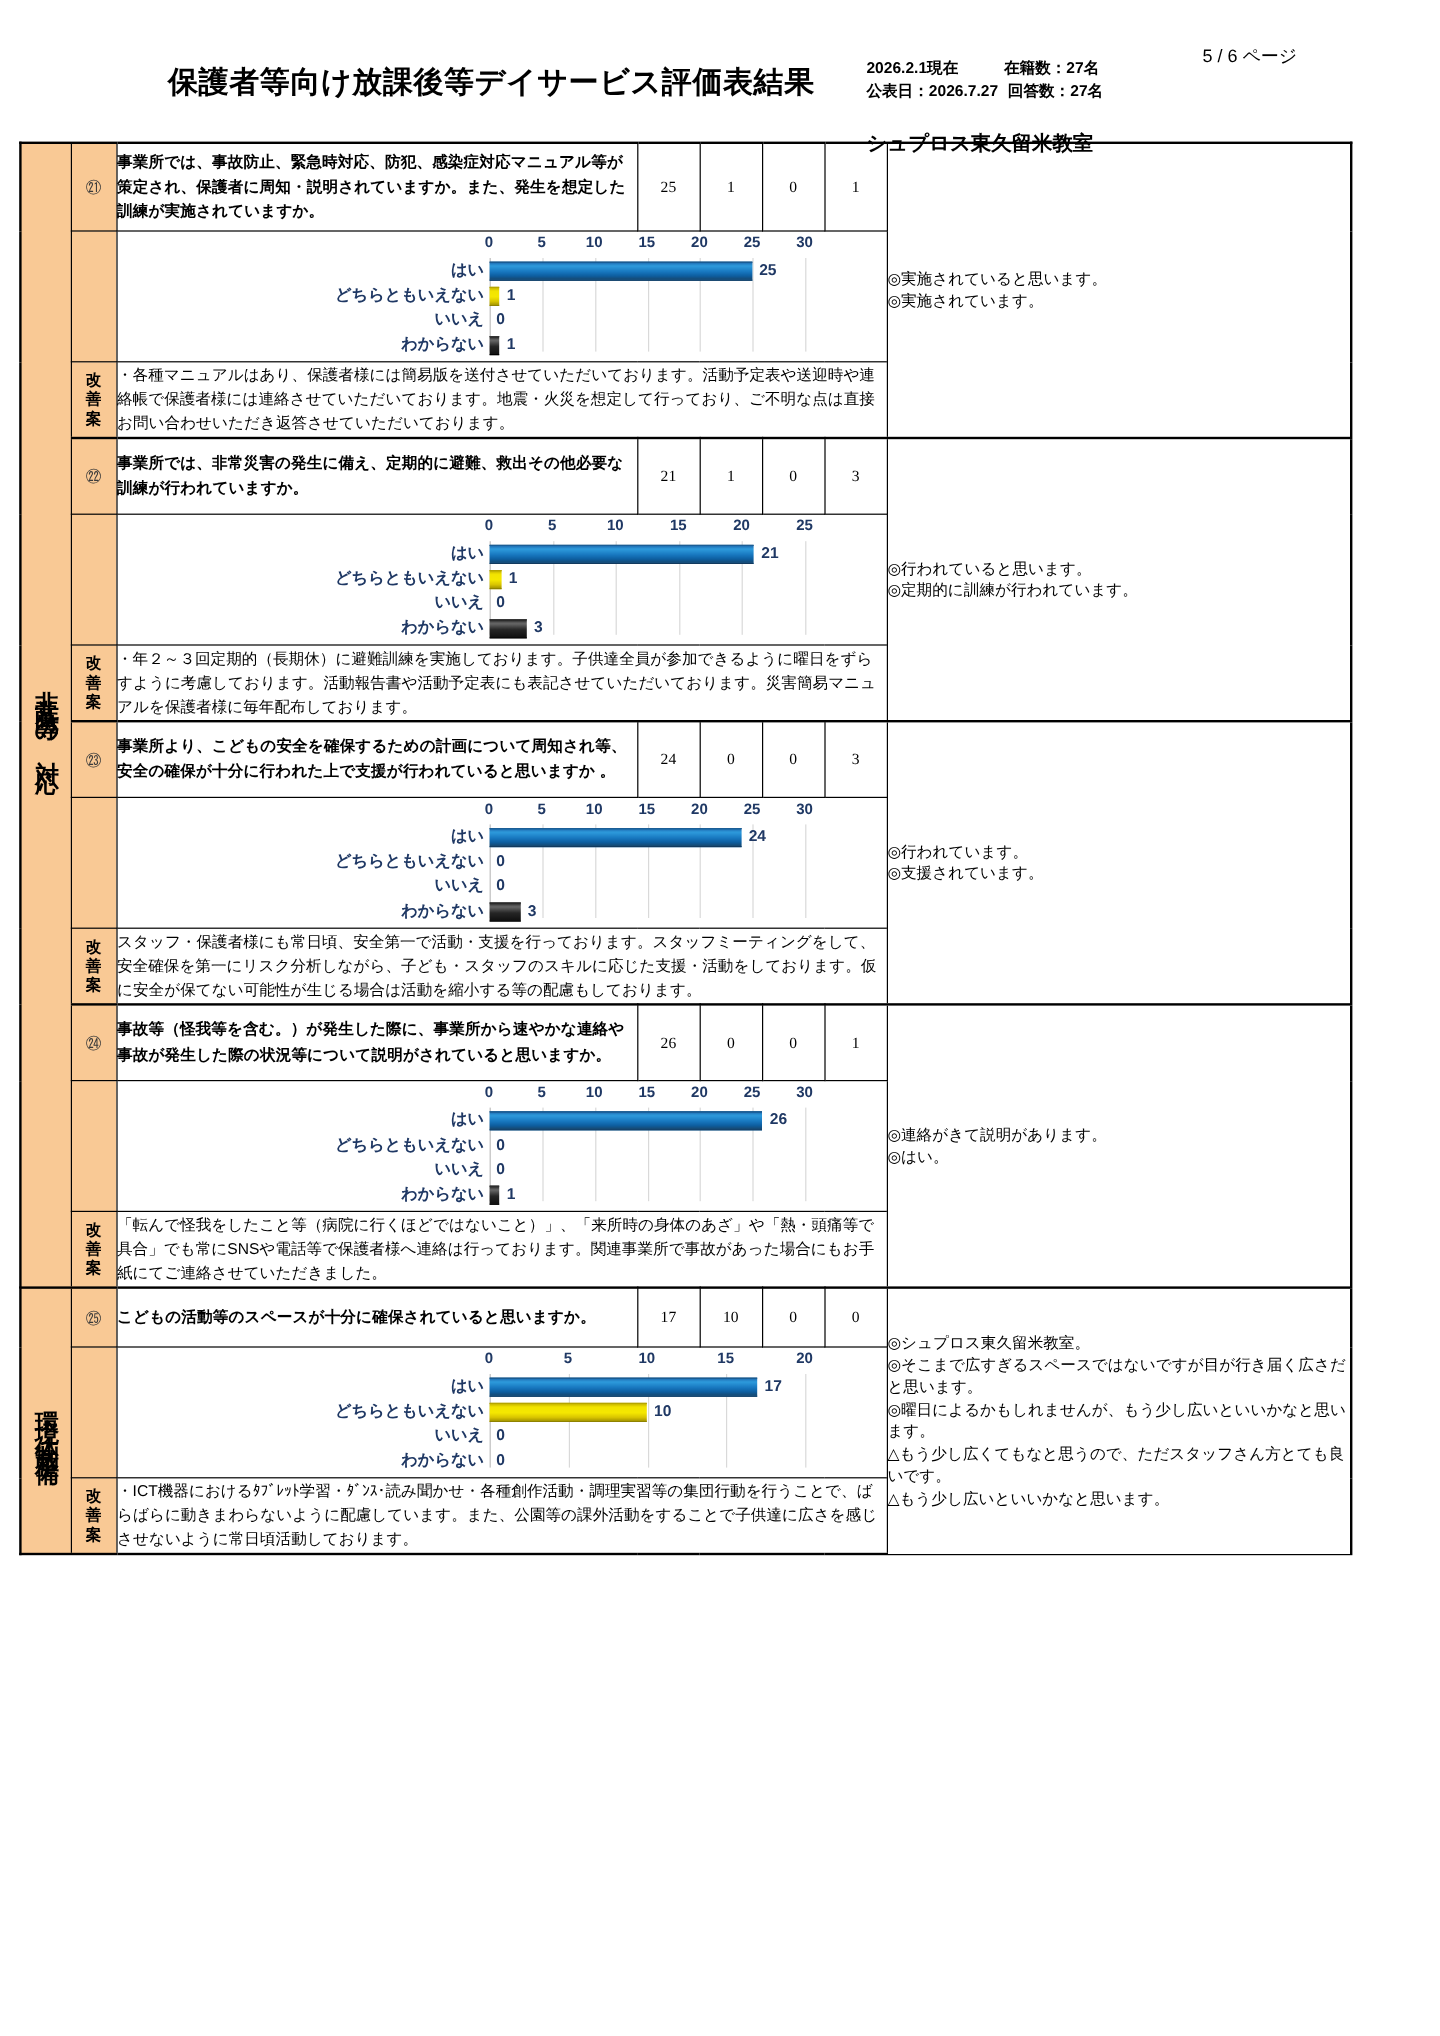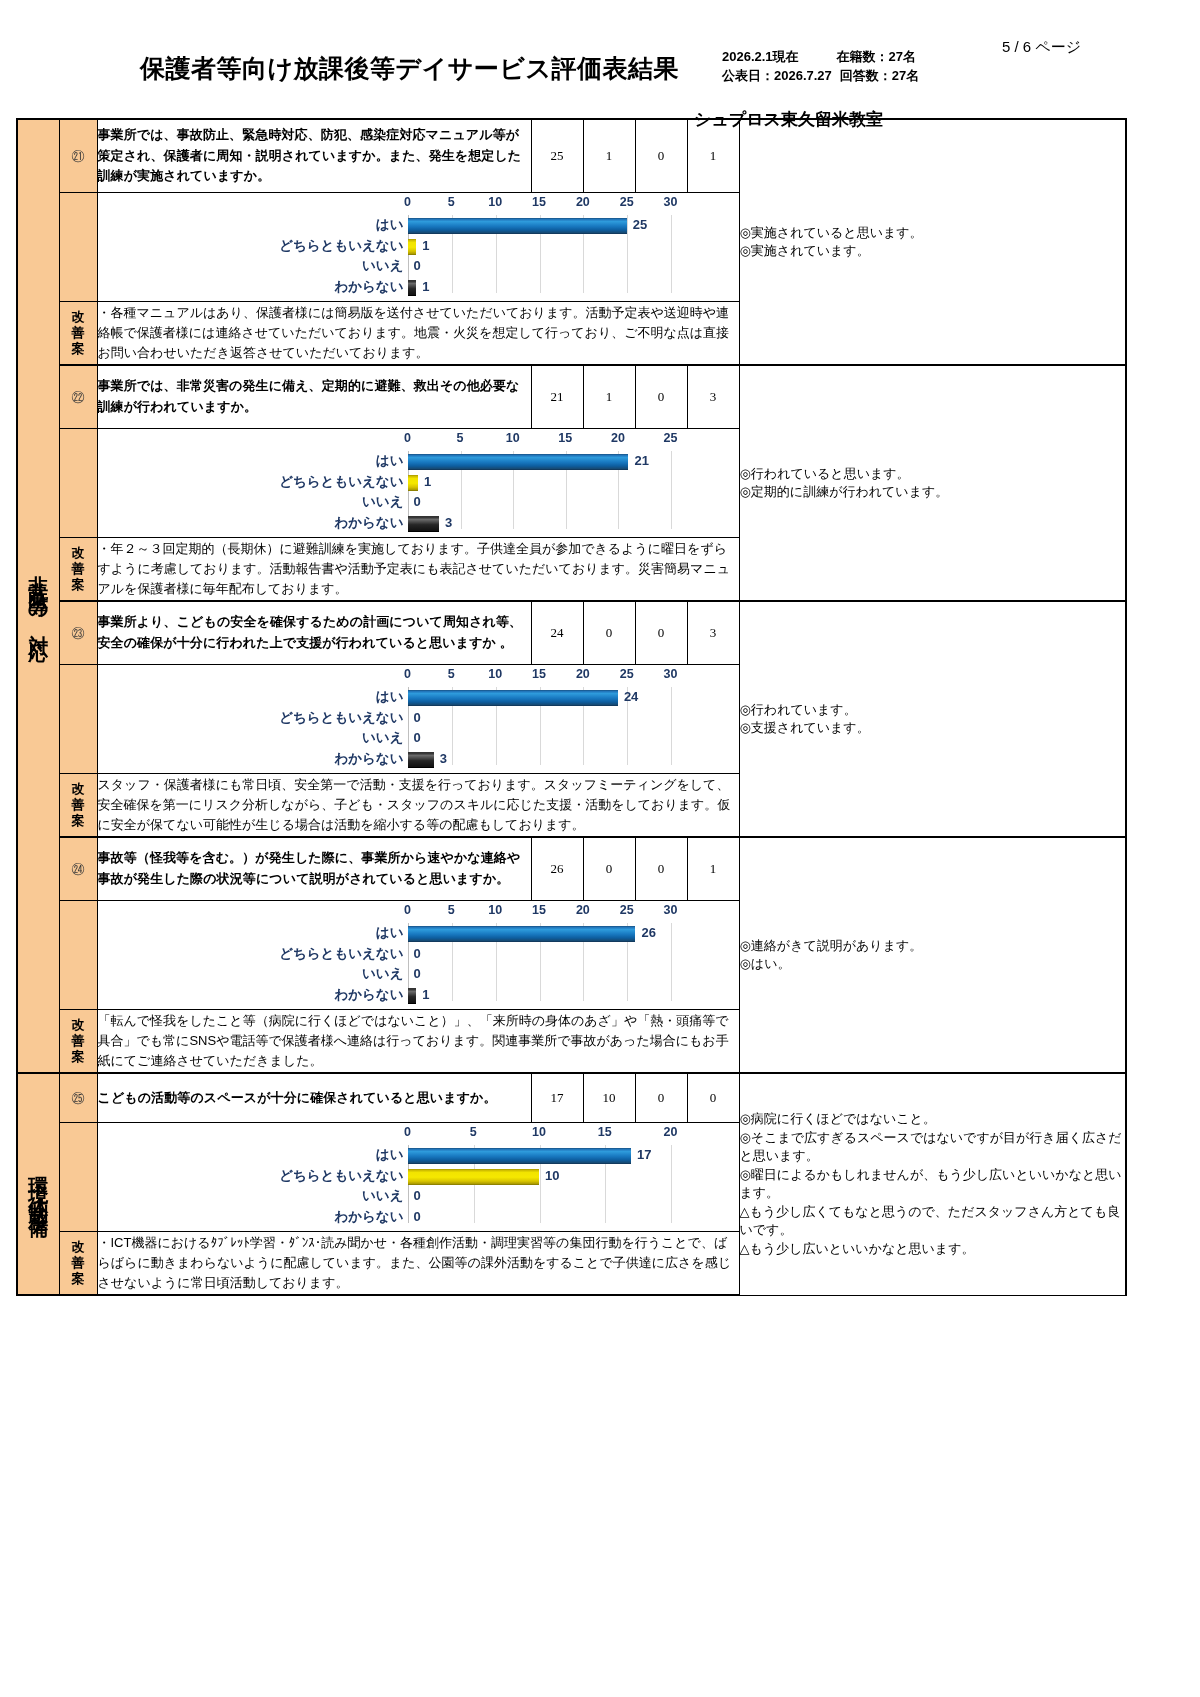--- a/index.html
+++ b/index.html
@@ -14,21 +14,21 @@
   .header{position:relative;height:118px;}
   .doc-title{
     position:absolute;left:140px;top:52px;
     font-size:25px;font-weight:bold;letter-spacing:.5px;white-space:nowrap;
   }
   .meta{position:absolute;left:722px;top:48px;font-size:13px;font-weight:bold;line-height:1.45;}
   .meta .row1{white-space:nowrap;}
   .meta .row1 .gap{display:inline-block;width:38px;}
   .meta .row2{white-space:nowrap;}
   .meta .row2 .gap{display:inline-block;width:8px;}
-  .facility{position:absolute;left:694px;top:108px;font-size:17px;font-weight:bold;white-space:nowrap;}
+  .facility{position:absolute;left:722px;top:108px;font-size:17px;font-weight:bold;white-space:nowrap;}
   .pageno{position:absolute;left:1002px;top:38px;font-size:15px;white-space:nowrap;}
 
   
   table.grid{
     border-collapse:collapse;table-layout:fixed;
     width:1103px;margin-left:16px;
   }
   table.grid td{
     border:1px solid #000;padding:0;vertical-align:middle;
     font-size:13px;
@@ -468,21 +468,21 @@
           <td rowspan="3" class="sec-cell bl2 bt2 bb2">
             <div class="sec-label">環境・体制整備</div>
           </td>
           <td class="num-cell bt2" style="height:48px">㉕</td>
           <td class="q-text bt2 single">こどもの活動等のスペースが十分に確保されていると思いますか。</td>
           <td class="v-cell bt2">17</td>
           <td class="v-cell bt2">10</td>
           <td class="v-cell bt2">0</td>
           <td class="v-cell bt2">0</td>
           <td rowspan="3" class="com-cell bt2 br2">
-            <div>◎病院に行くほどではないこと。</div>
+            <div>◎シュプロス東久留米教室。</div>
             <div>◎そこまで広すぎるスペースではないですが目が行き届く広さだと思います。</div>
             <div>◎曜日によるかもしれませんが、もう少し広いといいかなと思います。</div>
             <div>△もう少し広くてもなと思うので、ただスタッフさん方とても良いです。</div>
             <div>△もう少し広いといいかなと思います。</div>
           </td>
         </tr>
         <tr>
           <td class="num-cell blank"></td>
           <td colspan="5" class="chart-cell" style="height:108px">
             <div class="chart">

